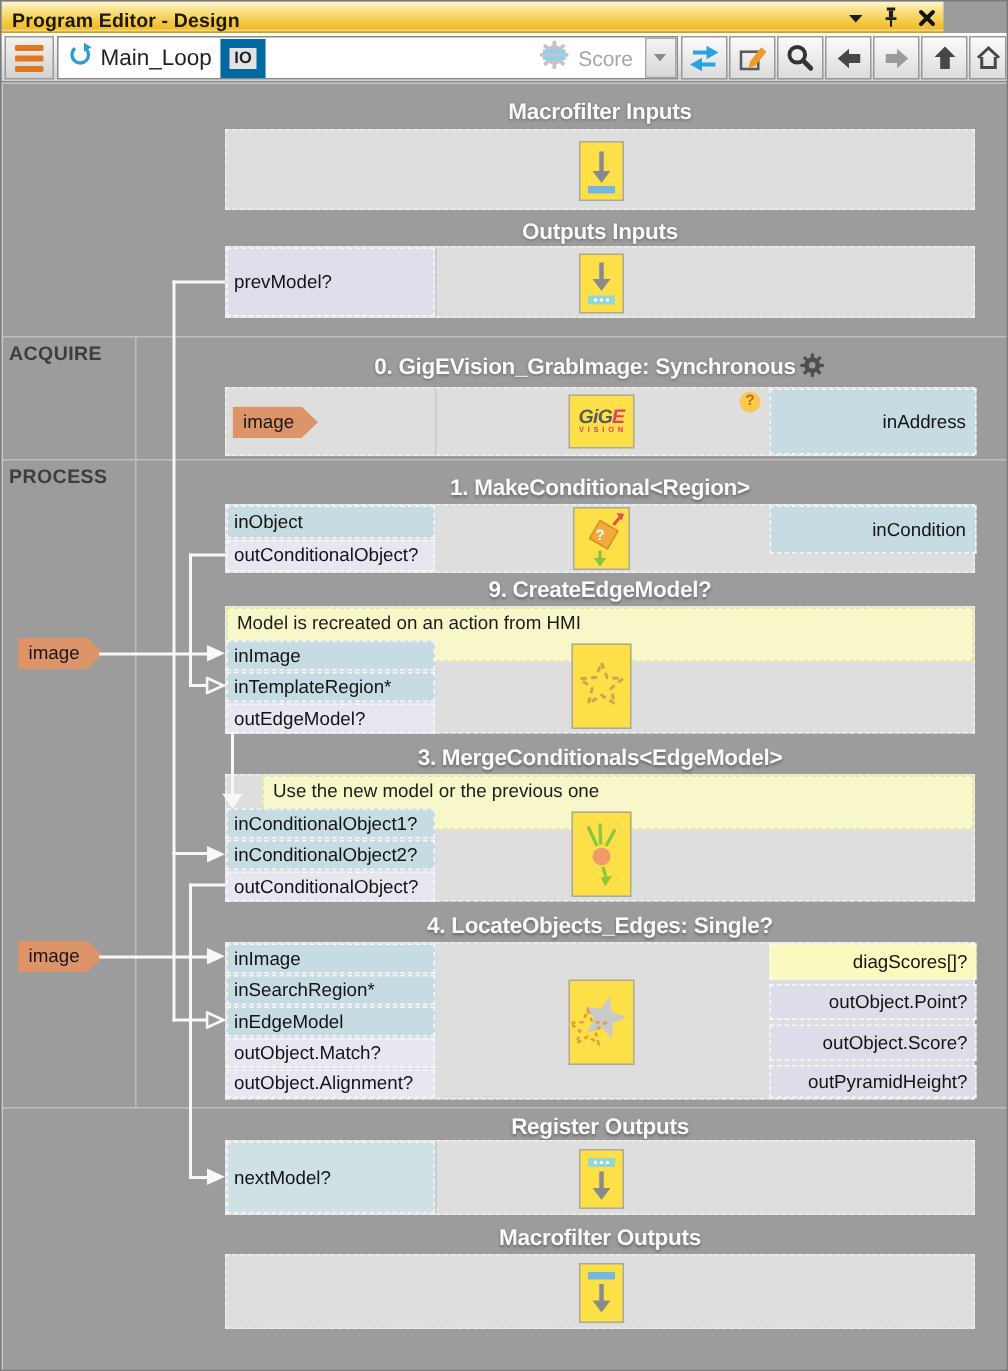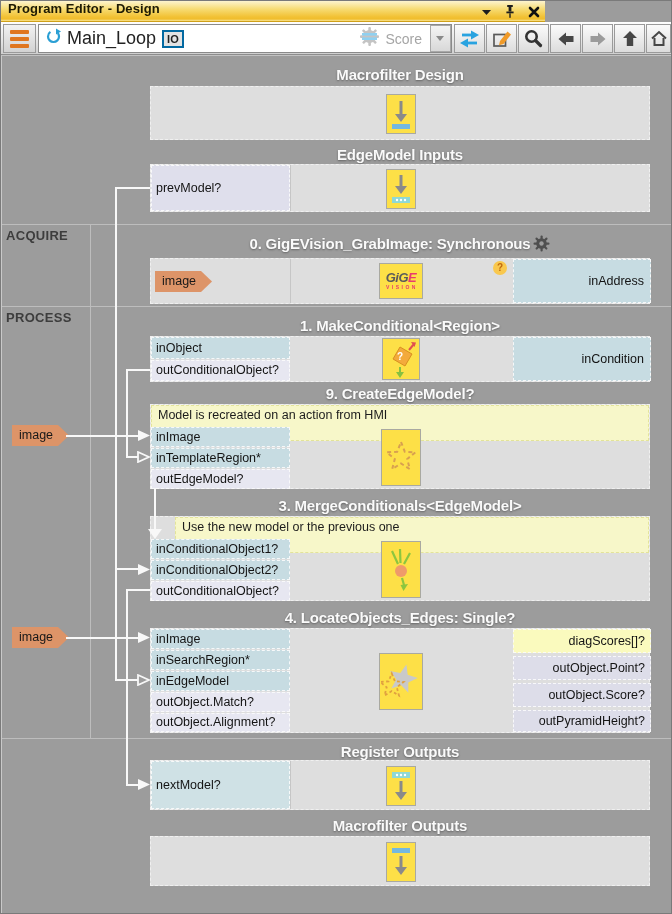--- a/index.html
+++ b/index.html
@@ -1,37 +1,37 @@
 <!DOCTYPE html>
 <html><head>
 <meta charset="utf-8">
 <style>
   html,body{margin:0;padding:0;background:#6d6d6d;}
   *{box-sizing:border-box;}
   #win{position:relative;width:672px;height:914px;overflow:hidden;
        font-family:"Liberation Sans",sans-serif;background:#9c9c9c;border:1px solid #7a7a7a;}
   
-  #titlebar{position:absolute;left:0;top:0;width:544px;height:21px;
+  #titlebar{position:absolute;left:0;top:0;width:628px;height:21px;
     background:linear-gradient(180deg,#fdf4cf 0%,#f7dc74 40%,#f2c236 78%,#f0bd2c 90%,#f8e494 100%);
-    border-bottom:1px solid #cfa019;display:flex;align-items:flex-start;}
+    border-bottom:1px solid #cfa019;display:flex;align-items:flex-end;}
   #titlebar .title{font-size:13px;font-weight:600;color:#1d1a04;padding-left:7px;letter-spacing:.1px;}
   #tb-right{position:absolute;right:4px;top:0;height:21px;display:flex;align-items:center;gap:10px;}
   .tb-sys{width:14px;height:14px;display:flex;align-items:center;justify-content:center;cursor:pointer;}
   
   #toolbar{position:absolute;left:0;top:21px;width:672px;height:33px;
     background:linear-gradient(180deg,#fefefe,#e7e7e7 55%,#cfcfcf);border-bottom:1px solid #8d8d8d;}
   .tb-btn{position:absolute;top:2px;height:29px;background:linear-gradient(180deg,#fbfbfb,#dcdcdc);
     border:1px solid #9a9a9a;display:flex;align-items:center;justify-content:center;cursor:pointer;}
   #btn-hamburger{left:2px;width:33px;flex-direction:column;gap:3px;background:linear-gradient(180deg,#f2f2f2,#d2d2d2);}
   #btn-hamburger .bar{width:19px;height:4px;background:#e0761f;border-radius:1px;}
   #breadcrumb{position:absolute;left:37px;top:2px;width:414px;height:29px;background:#ffffff;
     border:1px solid #8a8a8a;display:flex;align-items:center;padding:0 0 0 6px;}
-  #breadcrumb .mf-name{font-size:18px;color:#222;margin-left:5px;}
+  #breadcrumb .mf-name{font-size:15px;color:#222;margin-left:5px;}
   .io-badge{margin-left:6px;font-size:11px;font-weight:bold;color:#222;background:#e3e3e3;
-    border:2px solid #0369a1;padding:0 3px;line-height:14px;}
+    border:6px solid #0369a1;padding:0 3px;line-height:14px;}
   #breadcrumb .spacer{flex:1;}
   .view-label{font-size:14px;color:#a5a5a5;margin:0 8px 0 5px;}
   .dd-btn{width:21px;height:27px;border:1px solid #a8a8a8;background:linear-gradient(180deg,#f4f4f4,#d8d8d8);
     display:flex;align-items:center;justify-content:center;cursor:pointer;}
   .ico-btn{width:31px;}
   
   #canvas{position:absolute;left:0;top:54px;width:672px;height:860px;background:#9c9c9c;
     border-left:1px solid #c9c9c9;border-top:1px solid #c2c2c2;overflow:hidden;}
   .sec-line-h{position:absolute;height:1px;background:#bdbdbd;left:0;width:672px;}
   .sec-line-v{position:absolute;width:1px;background:#bdbdbd;}
@@ -182,32 +182,32 @@
 
   <div id="canvas">
 
     <div class="sec-line-h" style="top:168px"></div>
     <div class="sec-line-h" style="top:250px"></div>
     <div class="sec-line-h" style="top:682px"></div>
     <div class="sec-line-v" style="left:88px;top:168px;height:514px"></div>
     <div class="sec-label" style="top:172px">ACQUIRE</div>
     <div class="sec-label" style="top:254px">PROCESS</div>
 
-    <div class="bhead" style="top:10px">Macrofilter Design</div>
+    <div class="bhead" style="top:10px">Macrofilter Inputs</div>
     <div class="block" style="top:30px;height:54px">
       <div class="iconbox" style="left:235px;top:7px;width:30px;height:40px">
         <svg width="26" height="34">
           <path d="M13 4 V18" stroke="#8a8a8a" stroke-width="3"></path>
           <polygon points="7,17 19,17 13,25" fill="#8a8a8a"></polygon>
           <rect x="4" y="27" width="18" height="5" fill="#74b8e0"></rect>
         </svg>
       </div>
     </div>
 
-    <div class="bhead" style="top:90px">EdgeModel Inputs</div>
+    <div class="bhead" style="top:90px">Outputs Inputs</div>
     <div class="block" style="top:108px;height:48px">
       <div class="prow c-prev" style="top:0;height:46px;line-height:44px">prevModel?</div>
       <div class="vline-sep" style="left:139px"></div>
       <div class="iconbox" style="left:235px;top:4px;width:30px;height:40px">
         <svg width="26" height="34">
           <path d="M13 3 V15" stroke="#8a8a8a" stroke-width="3"></path>
           <polygon points="7,14 19,14 13,22" fill="#8a8a8a"></polygon>
           <rect x="4" y="25" width="18" height="6" fill="#8ed8d6"></rect>
           <circle cx="9" cy="28" r="1.2" fill="#fff"></circle>
             <circle cx="13" cy="28" r="1.2" fill="#fff"></circle>
@@ -238,21 +238,21 @@
         <div class="gige-top"><span>GiG</span><span class="ge">E</span></div>
         <div class="gige-bot">VISION</div>
       </div>
       <div class="bigcell c-in" style="left:362px;top:0;width:138px;height:44px;justify-content:flex-end;padding-right:6px">inAddress</div>
     </div>
 
     <div class="bhead" style="top:261px">1. MakeConditional&lt;Region&gt;</div>
     <div class="block" style="top:280px;height:46px">
       <div class="prow c-in" style="top:0;height:22px;line-height:20px">inObject</div>
       <div class="prow c-out" style="top:23px;height:21px;line-height:19px">outConditionalObject?</div>
-      <div class="bigcell c-in" style="left:362px;top:0;width:138px;height:44px;justify-content:flex-end;padding-right:6px">inCondition</div>
+      <div class="bigcell c-in" style="left:362px;top:0;width:138px;height:32px;justify-content:flex-end;padding-right:6px">inCondition</div>
       <div class="iconbox" style="left:231px;top:1px;width:38px;height:42px">
         <svg width="34" height="38">
           <polygon points="16,7 28,14 21,26 9,19" fill="#f3aa3c" stroke="#d89020"></polygon>
           <text x="16" y="20" font-size="10" font-weight="bold" fill="#fff" text-anchor="middle">?</text>
           <path d="M25 10 L30 4" stroke="#e05050" stroke-width="2"></path>
           <polygon points="27,2 32,2.5 30.5,7" fill="#e05050"></polygon>
           <path d="M16 27 V33" stroke="#88c040" stroke-width="2"></path>
           <polygon points="12,32 20,32 16,38" fill="#88c040"></polygon>
         </svg>
       </div>

